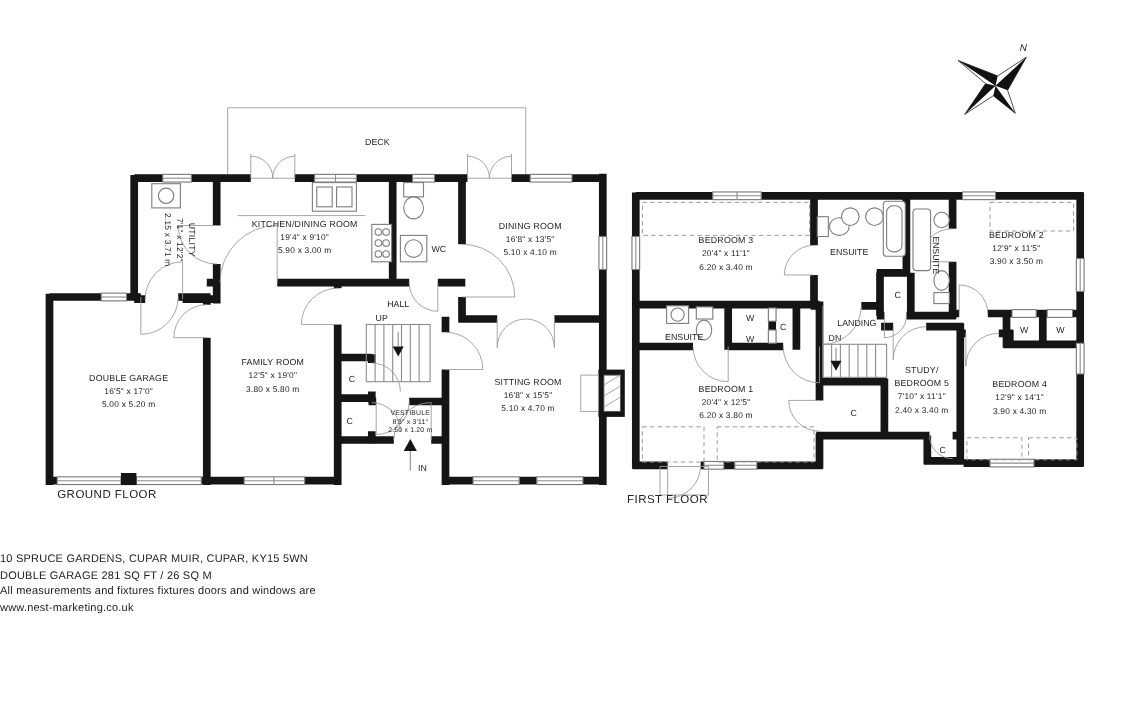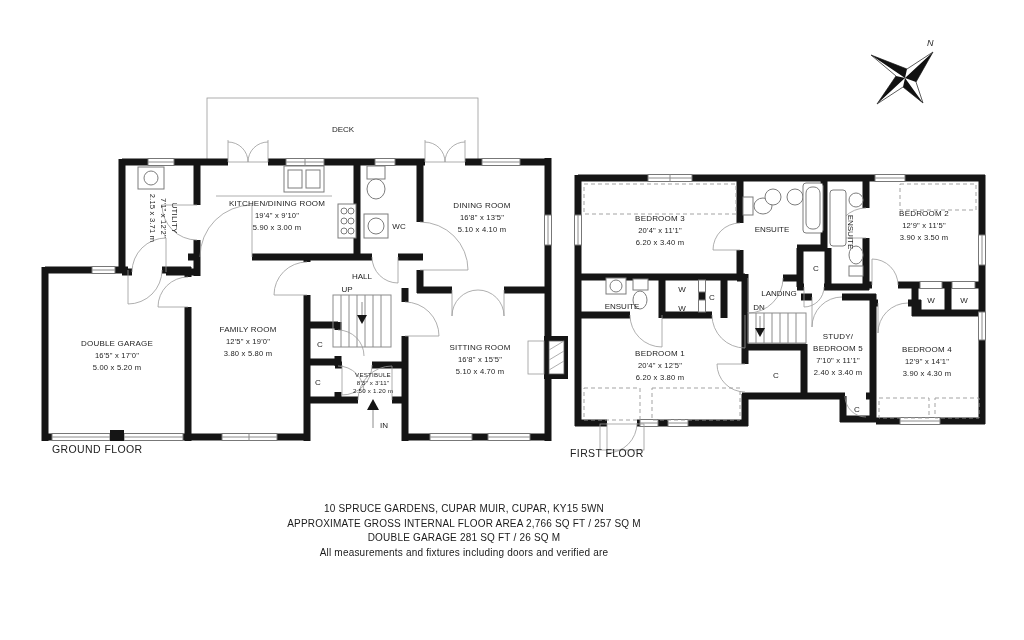--- a/index.html
+++ b/index.html
@@ -11,22 +11,22 @@
   .tiny text{font-size:6.2px;}
   .small-label{text-anchor:middle;font-size:8px;}
   .floor-label{font-size:10.5px;letter-spacing:.4px;fill:#222;}
   .north-label{font-size:9px;font-style:italic;}
   .wall{stroke:#151515;stroke-width:7;fill:none;stroke-linecap:butt;}
   .thin{stroke:#8c8c8c;stroke-width:1;fill:none;}
   .thinner{stroke:#9a9a9a;stroke-width:.8;fill:none;}
   .win{fill:#fff;stroke:#777;stroke-width:1;}
   .dash{stroke:#999;stroke-width:.9;fill:none;stroke-dasharray:4 3;}
   .fix{stroke:#7d7d7d;stroke-width:1;fill:#fff;}
-  .footer{position:absolute;top:502px;left:0;width:888px;text-align:center;
-          font-size:10px;line-height:14.6px;color:#1b1b1b;letter-spacing:.2px;margin-left:20px;}
+  .footer{position:absolute;top:502px;left:0;width:888px;text-align:left;
+          font-size:10px;line-height:14.6px;color:#1b1b1b;letter-spacing:.2px;}
 </style>
 </head>
 <body>
 
 <div class="canvas">
 <svg width="1024" height="640" viewBox="0 0 1024 640">
 
   <g>
     <rect x="207" y="98" width="271" height="64" class="thinner"></rect>
     <text x="343" y="132" class="small-label">DECK</text>
@@ -343,17 +343,17 @@
   <g>
     <polygon points="933,52 916,82 923,103 903,87 877,104 896,76 871,55 907,69" fill="#fff" stroke="#333" stroke-width=".8"></polygon>
     <path d="M933,52 L916,82 L905,78 Z M923,103 L903,87 L905,78 Z M877,104 L896,76 L905,78 Z M871,55 L907,69 L905,78 Z" fill="#111"></path>
     <text x="927" y="46" class="north-label">N</text>
   </g>
 </svg>
 
   
   <div class="footer">
     <div>10 SPRUCE GARDENS, CUPAR MUIR, CUPAR, KY15 5WN</div>
-    <div>APPROXIMATE GROSS INTERNAL FLOOR AREA 2,766 SQ FT / 257 SQ M</div>
     <div>DOUBLE GARAGE 281 SQ FT / 26 SQ M</div>
-    <div>All measurements and fixtures including doors and verified are</div>
+    <div>All measurements and fixtures fixtures doors and windows are</div>
+    <div>www.nest-marketing.co.uk</div>
   </div>
 </div>
 
 </body></html>

